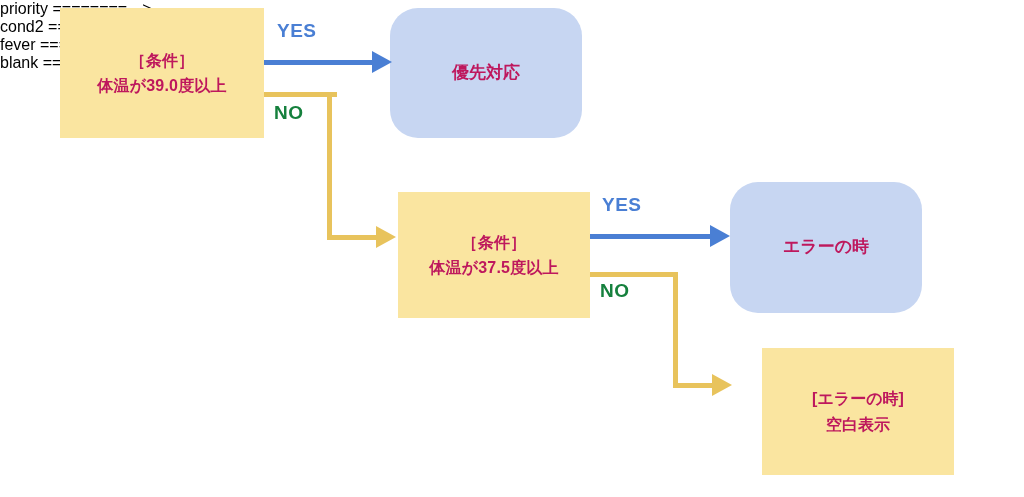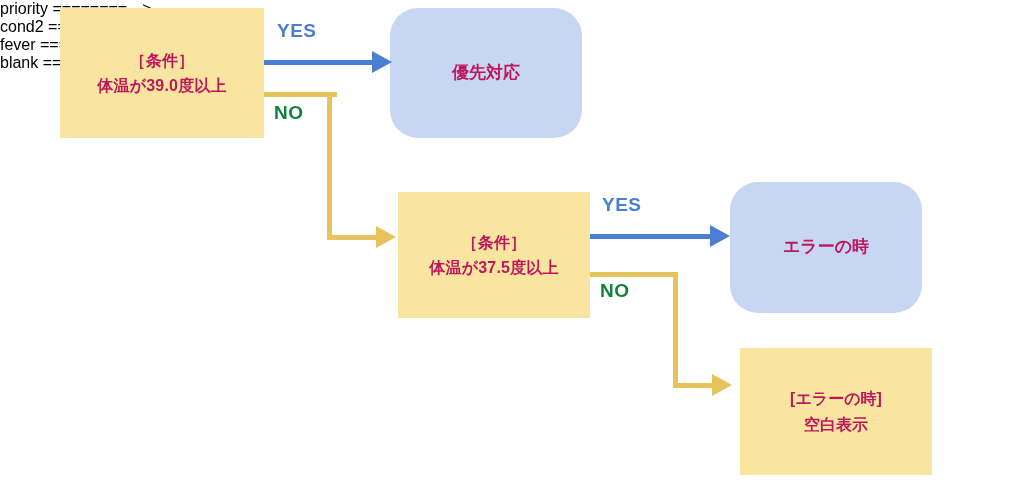--- a/index.html
+++ b/index.html
@@ -52,21 +52,21 @@
   .node-error {
     background: #FAE5A0;
     font-size: 16px;
   }
 
   
   #node-cond-1   { left: 60px;  top: 8px;   width: 204px; height: 130px; }
   #node-priority { left: 390px; top: 8px;   width: 192px; height: 130px; }
   #node-cond-2   { left: 398px; top: 192px; width: 192px; height: 126px; }
   #node-fever    { left: 730px; top: 182px; width: 192px; height: 131px; }
-  #node-blank    { left: 740px; top: 348px; width: 192px; height: 127px; }
+  #node-blank    { left: 762px; top: 348px; width: 192px; height: 127px; }
 
   
   .seg {
     position: absolute;
     background: currentColor;
   }
   .seg-h { height: 5px; }
   .seg-v { width: 5px; }
 
   .arrowhead {

